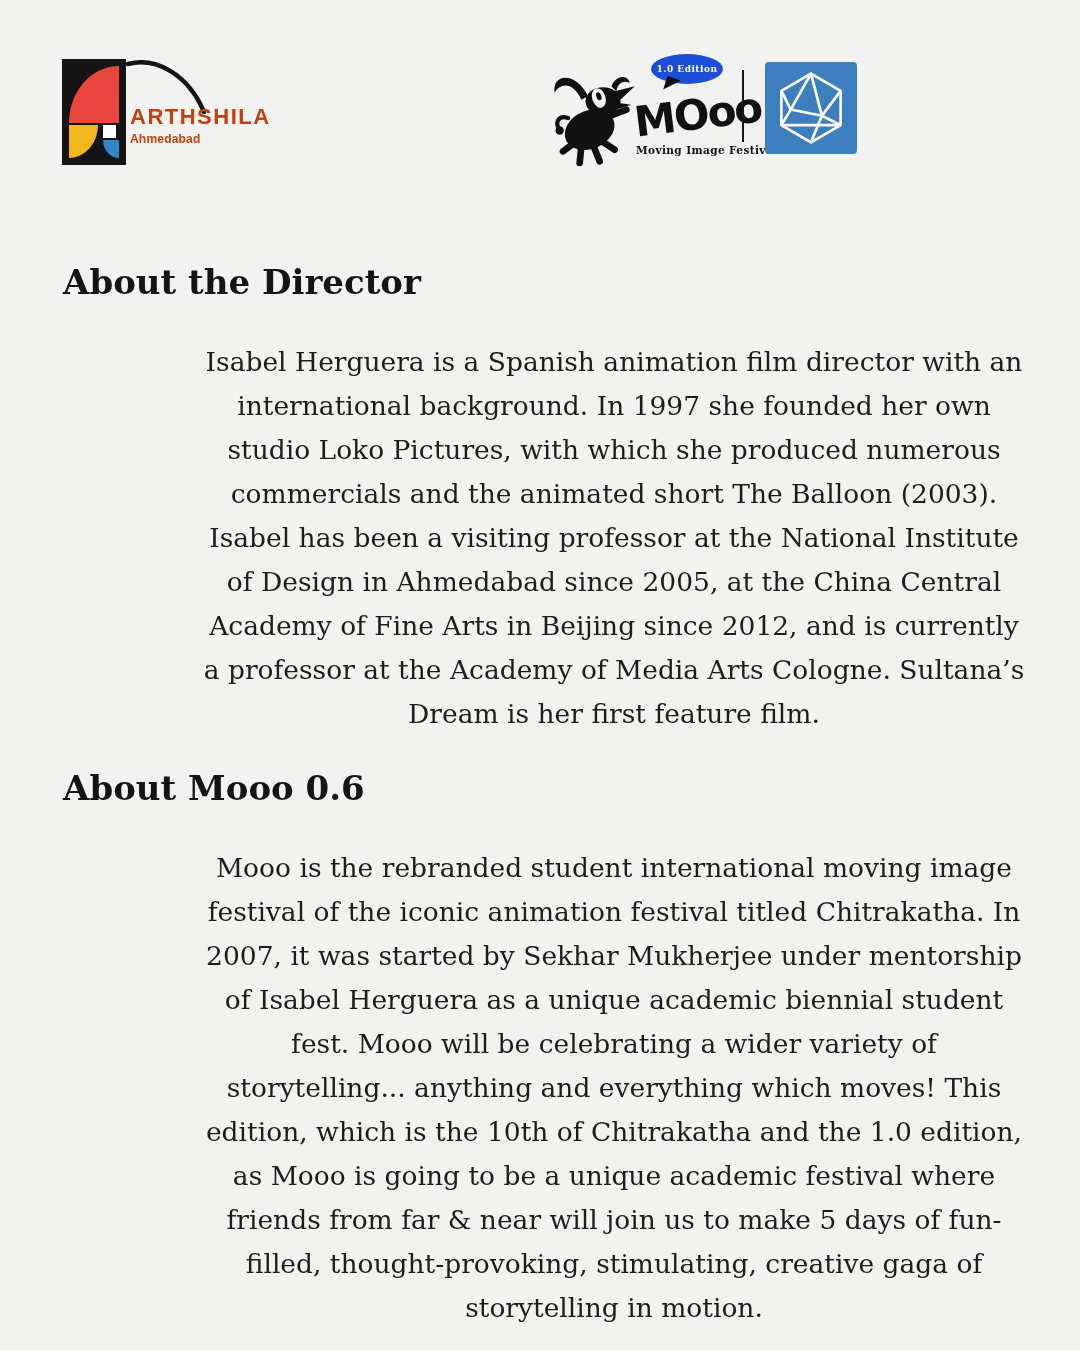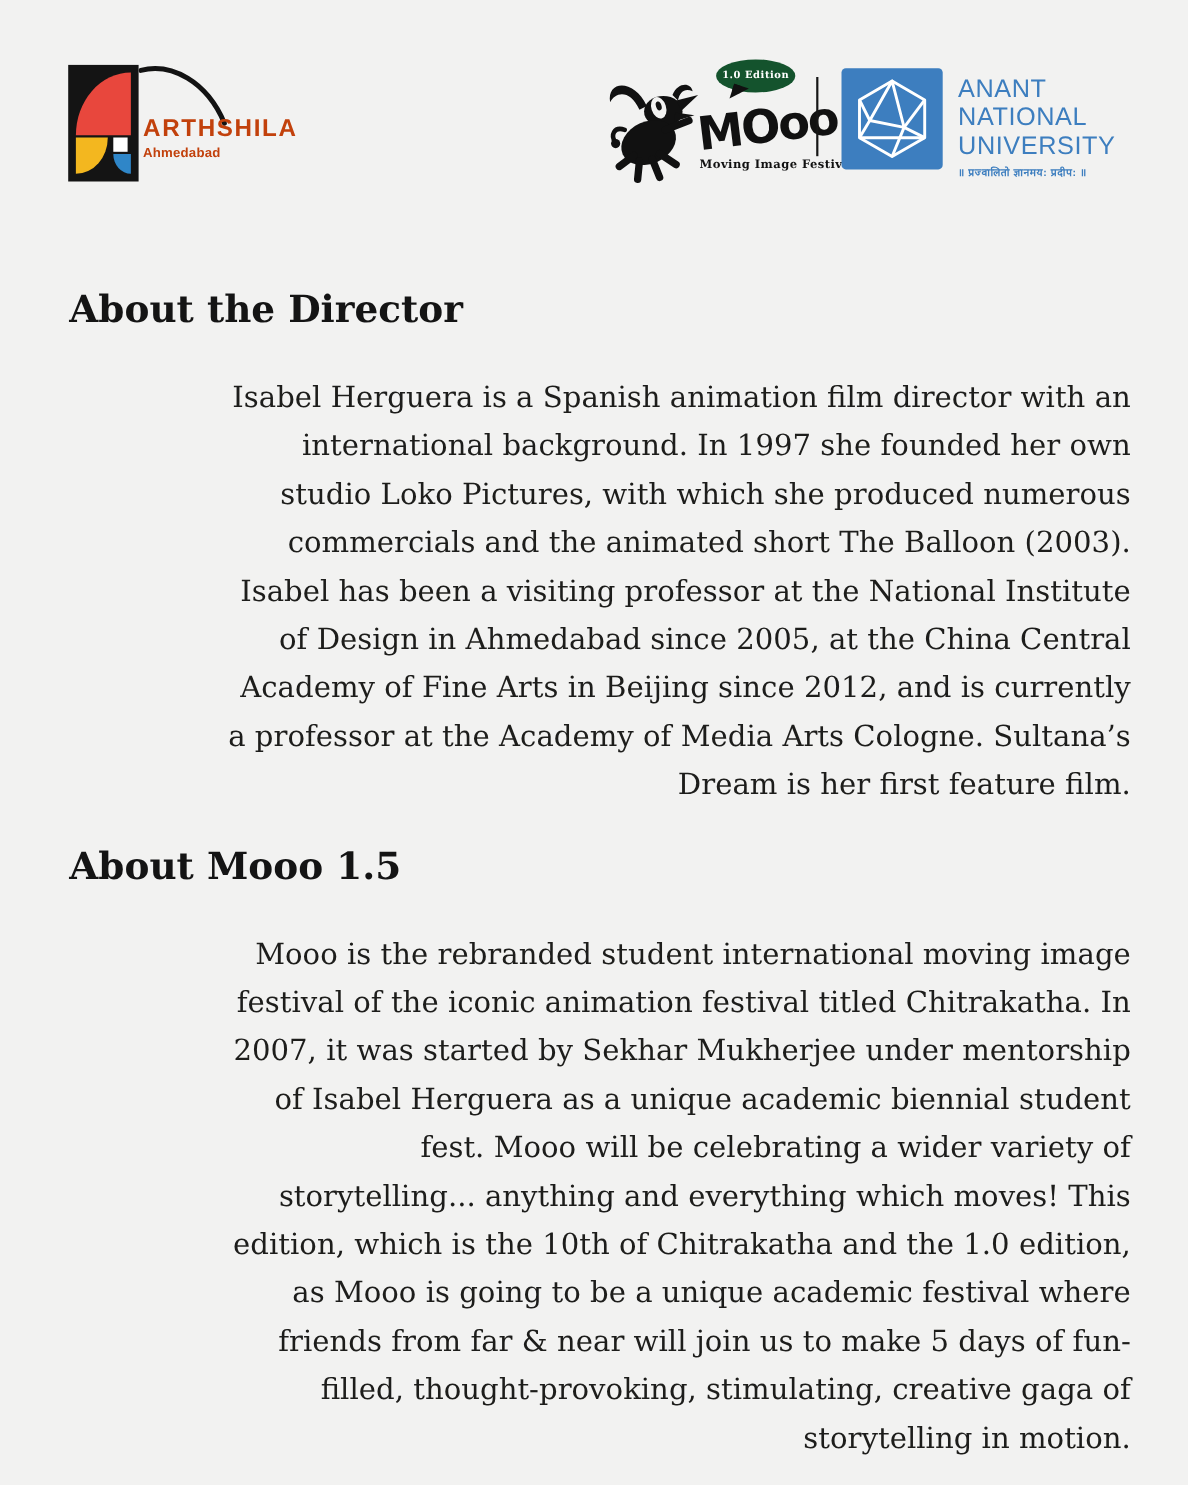--- a/index.html
+++ b/index.html
@@ -25,21 +25,21 @@
   .as-white  { position:absolute; left:41px; top:66px; width:13px; height:13px; background:#fff; }
   .as-blue   { position:absolute; left:41px; top:81px; width:16px; height:18px; border-bottom-left-radius:100%; }
   .as-arc { position:absolute; left:66px; top:1px; }
   .as-text { position:absolute; left:70px; top:47px; font-family:"Liberation Sans", sans-serif; color:#c2410c; white-space:nowrap; }
   .as-title { font-size:22px; font-weight:bold; letter-spacing:1.5px; }
   .as-sub { font-size:12px; font-weight:bold; margin-top:2px; letter-spacing:0.2px; }
 
   
   .mooo { position:absolute; left:548px; top:52px; width:195px; height:120px; }
   .mooo-mascot { position:absolute; left:0; top:14px; }
-  .mooo-bubble { position:absolute; left:103px; top:2px; width:72px; height:30px; background:#14532d;
+  .mooo-bubble { position:absolute; left:103px; top:2px; width:72px; height:30px; background:#1d4ed8;
                  border-radius:50%; display:flex; align-items:center; justify-content:center; }
   .mooo-bubble:after { content:""; position:absolute; left:14px; bottom:-8px;
                  border:7px solid transparent; border-top-color:#111; border-left-color:#111; transform:rotate(18deg); }
   .mooo-badge { color:#fff; font-family:"DejaVu Serif", serif; font-size:9px; font-weight:bold; letter-spacing:0.5px; }
   .mooo-word { position:absolute; left:86px; top:38px; font-family:"DejaVu Sans", sans-serif;
                font-weight:bold; font-size:42px; letter-spacing:-2px; color:#111; transform:rotate(-7deg); }
   .mooo-tag { position:absolute; left:88px; top:92px; font-family:"DejaVu Serif", serif;
               font-size:10.5px; font-weight:bold; letter-spacing:0.4px; color:#111; white-space:nowrap; }
 
   .logo-divider { position:absolute; left:742px; top:70px; width:2px; height:72px; background:#161616; }
@@ -49,21 +49,21 @@
   .an-iconbox { width:92px; height:92px; border-radius:4px; display:flex; align-items:center; justify-content:center; }
   .an-text { margin-left:14px; padding-top:5px; font-family:"Liberation Sans", sans-serif; }
   .an-line { font-size:23px; line-height:26px; letter-spacing:0.5px; font-weight:400; }
   .an-motto { margin-top:5px; font-size:9.5px; font-weight:bold; letter-spacing:0.5px; white-space:nowrap; }
 
   
   .content { position:absolute; top:0; left:0; width:1072px; }
   .section-title { font-family:"DejaVu Serif", serif; font-weight:600; font-size:34px; color:#141414; margin-left:63px; }
   .title-1 { margin-top:262px; }
   .title-2 { margin-top:32px; }
-  .section-body { margin:38px 0 0 200px; width:828px; font-size:26.5px; line-height:44px; color:#1d1d1b; text-align:right; }
+  .section-body { margin:38px 0 0 200px; width:828px; font-size:26.5px; line-height:44px; color:#1d1d1b; text-align:center; }
 </style>
 </head>
 <body>
 
 <div class="page">
 
   <div class="header">
 
     <div class="arthshila">
       <div class="as-mark">
@@ -127,33 +127,27 @@
             <polygon points="50,6 24,52 64,60"></polygon>
             <line x1="12" y1="28" x2="24" y2="52"></line>
             <line x1="12" y1="72" x2="24" y2="52"></line>
             <line x1="88" y1="28" x2="64" y2="60"></line>
             <line x1="88" y1="72" x2="64" y2="60"></line>
             <line x1="50" y1="94" x2="64" y2="60"></line>
             <line x1="12" y1="72" x2="88" y2="72"></line>
           </g>
         </svg>
       </div>
-      <div class="an-text" style="color:#3d7ebf">
-        <div class="an-line">ANANT</div>
-        <div class="an-line">NATIONAL</div>
-        <div class="an-line">UNIVERSITY</div>
-        <div class="an-motto">॥ प्रज्वालितो ज्ञानमय: प्रदीप: ॥</div>
-      </div>
     </div>
 
   </div>
 
   <div class="content">
 
     <h2 class="section-title title-1">About the Director</h2>
     <p class="section-body">Isabel Herguera is a Spanish animation film director with an international background. In 1997 she founded her own studio Loko Pictures, with which she produced numerous commercials and the animated short The Balloon (2003). Isabel has been a visiting professor at the National Institute of Design in Ahmedabad since 2005, at the China Central Academy of Fine Arts in Beijing since 2012, and is currently a professor at the Academy of Media Arts Cologne. Sultana’s Dream is her first feature film.</p>
 
-    <h2 class="section-title title-2">About Mooo 1.5</h2>
+    <h2 class="section-title title-2">About Mooo 0.6</h2>
     <p class="section-body">Mooo is the rebranded student international moving image festival of the iconic animation festival titled Chitrakatha. In 2007, it was started by Sekhar Mukherjee under mentorship of Isabel Herguera as a unique academic biennial student fest. Mooo will be celebrating a wider variety of storytelling... anything and everything which moves! This edition, which is the 10th of Chitrakatha and the 1.0 edition, as Mooo is going to be a unique academic festival where friends from far &amp; near will join us to make 5 days of fun-filled, thought-provoking, stimulating, creative gaga of storytelling in motion.</p>
 
   </div>
 
 </div>
 
 </body></html>

